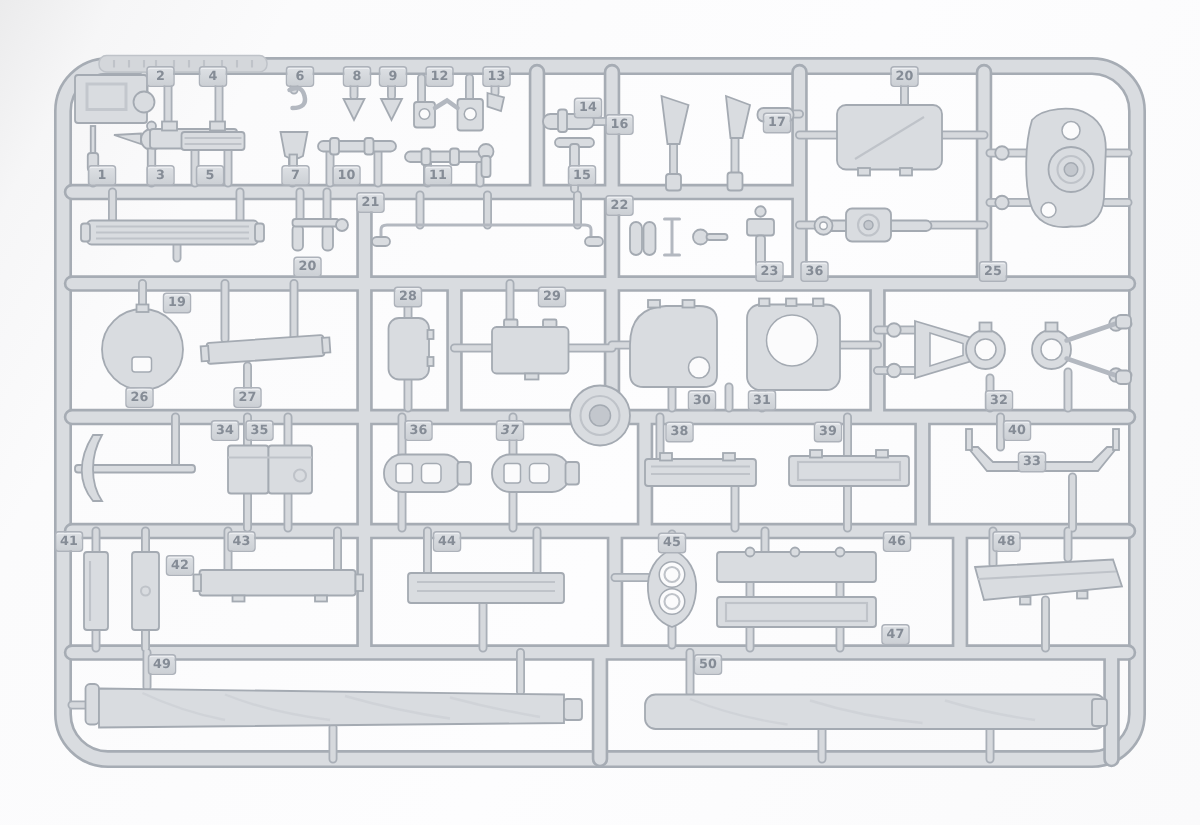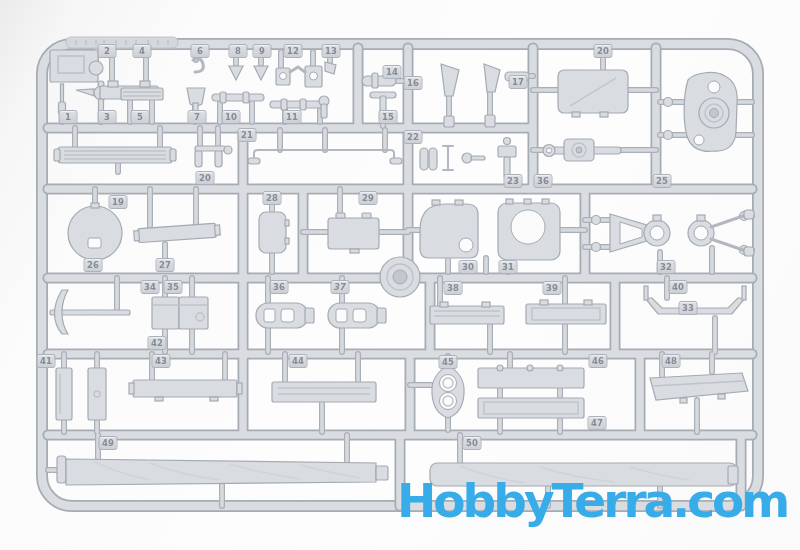--- a/index.html
+++ b/index.html
@@ -302,26 +302,25 @@
       <div class="tag" style="left: 666px; top: 267px;">32</div>
       <div class="tag" style="left: 688px; top: 267px; margin-top: 41px;">33</div>
       <div class="tag" style="left: 128px; top: 287px; margin-left: 22px;">34</div>
       <div class="tag" style="left: 173px; top: 287px;">35</div>
       <div class="tag" style="left: 279px; top: 287px;">36</div>
       <div class="tag" style="left: 340px; top: 287px; font-style: italic;">37</div>
       <div class="tag" style="left: 453px; top: 288px;">38</div>
       <div class="tag" style="left: 552px; top: 288px;">39</div>
       <div class="tag" style="left: 678px; top: 287px;">40</div>
       <div class="tag" style="left: 46px; top: 361px;">41</div>
-      <div class="tag" style="left: 120px; top: 343px; margin-left: 37px;">42</div>
+      <div class="tag" style="left: 120px; top: 377px;">42</div>
       <div class="tag" style="left: 161px; top: 361px;">43</div>
       <div class="tag" style="left: 298px; top: 361px;">44</div>
       <div class="tag" style="left: 416px; top: 362px; margin-left: 32px;">45</div>
       <div class="tag" style="left: 598px; top: 361px;">46</div>
       <div class="tag" style="left: 597px; top: 423px;">47</div>
       <div class="tag" style="left: 671px; top: 361px;">48</div>
       <div class="tag" style="left: 108px; top: 443px;">49</div>
       <div class="tag" style="left: 472px; top: 443px;">50</div>
     </div>
 
-<div class="watermark" style="color: rgb(56, 172, 232);">HobbyTerra.com</div>
 
 </div>
 
 </body></html>

